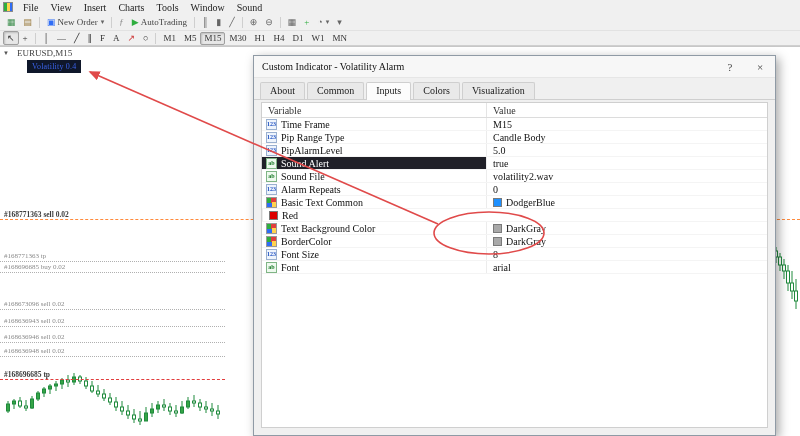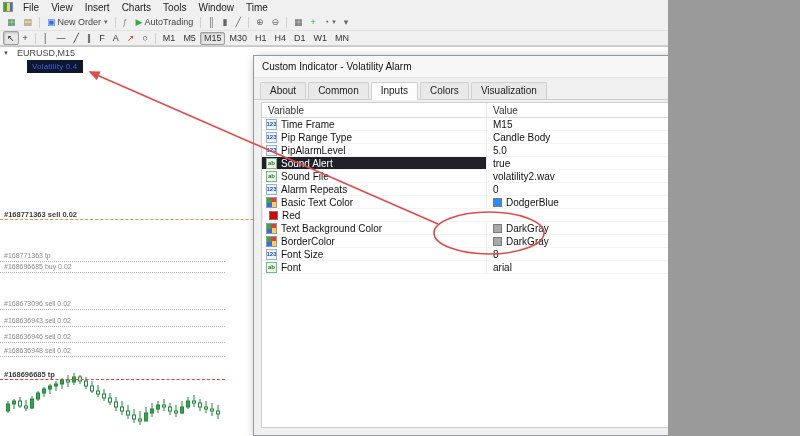--- a/index.html
+++ b/index.html
@@ -1,18 +1,18 @@
 <!DOCTYPE html>
 <html><head>
 <meta charset="utf-8">
 <style>
   * { box-sizing: border-box; margin: 0; padding: 0; }
   html,body { margin:0; padding:0; }
   body { font-family: "Liberation Sans", "DejaVu Sans", sans-serif; background:#9a9a9a; }
-  #app { position:relative; width:668px; height:436px; background:#f0f0f0; overflow:hidden; color:#222; user-select:none; }
+  #app { position:relative; width:800px; height:436px; background:#f0f0f0; overflow:hidden; color:#222; user-select:none;font-family:Liberation Serif, serif; }
 
   
   #menubar { position:absolute; top:0; left:0; right:0; height:14px; display:flex; align-items:center; background:#f0f0f0; padding-left:3px; }
   .app-logo { width:10px; height:10px; margin-right:4px; border:1px solid #8a8a8a; background:linear-gradient(90deg,#2fae3f 0 3px,#ffd34d 3px 6px,#2f6df6 6px 10px); }
   #menu-items { display:flex; }
   .menu-item { padding:0 6px; font-size:10px; color:#222; cursor:default; }
 
   
   .toolbar { position:absolute; left:0; right:0; display:flex; align-items:center; background:#f0f0f0; padding-left:3px; }
   #toolbar1 { top:14px; height:17px; border-bottom:1px solid #e2e2e2; }
@@ -71,21 +71,21 @@
 
   <div id="menubar">
     <div class="app-logo"></div>
     <div id="menu-items">
         <div class="menu-item">File</div>
         <div class="menu-item">View</div>
         <div class="menu-item">Insert</div>
         <div class="menu-item">Charts</div>
         <div class="menu-item">Tools</div>
         <div class="menu-item">Window</div>
-        <div class="menu-item">Time</div>
+        <div class="menu-item">Sound</div>
       </div>
   </div>
 
   <div id="toolbar1" class="toolbar">
       <div class="tb-btn">
         <span class="glyph" style="color: rgb(63, 143, 79);">▦</span>
       </div>
       <div class="tb-btn">
         <span class="glyph" style="color: rgb(154, 123, 63);">▤</span>
       </div>
@@ -373,21 +373,21 @@
               <span class="row-icon num">123</span>
               <span>Alarm Repeats</span>
             </div>
             <div class="tcell value">
               <span>0</span>
             </div>
           </div>
           <div class="trow">
             <div class="tcell var">
               <span class="row-icon color"></span>
-              <span>Basic Text Color</span>
+              <span>Basic Text Common</span>
             </div>
             <div class="tcell value">
               <span class="swatch" style="background: rgb(30, 144, 255);"></span>
               <span>DodgerBlue</span>
             </div>
           </div>
           <div class="trow">
             <div class="tcell value">
               <span class="swatch" style="background: rgb(221, 0, 0);"></span>
               <span>Red</span>

